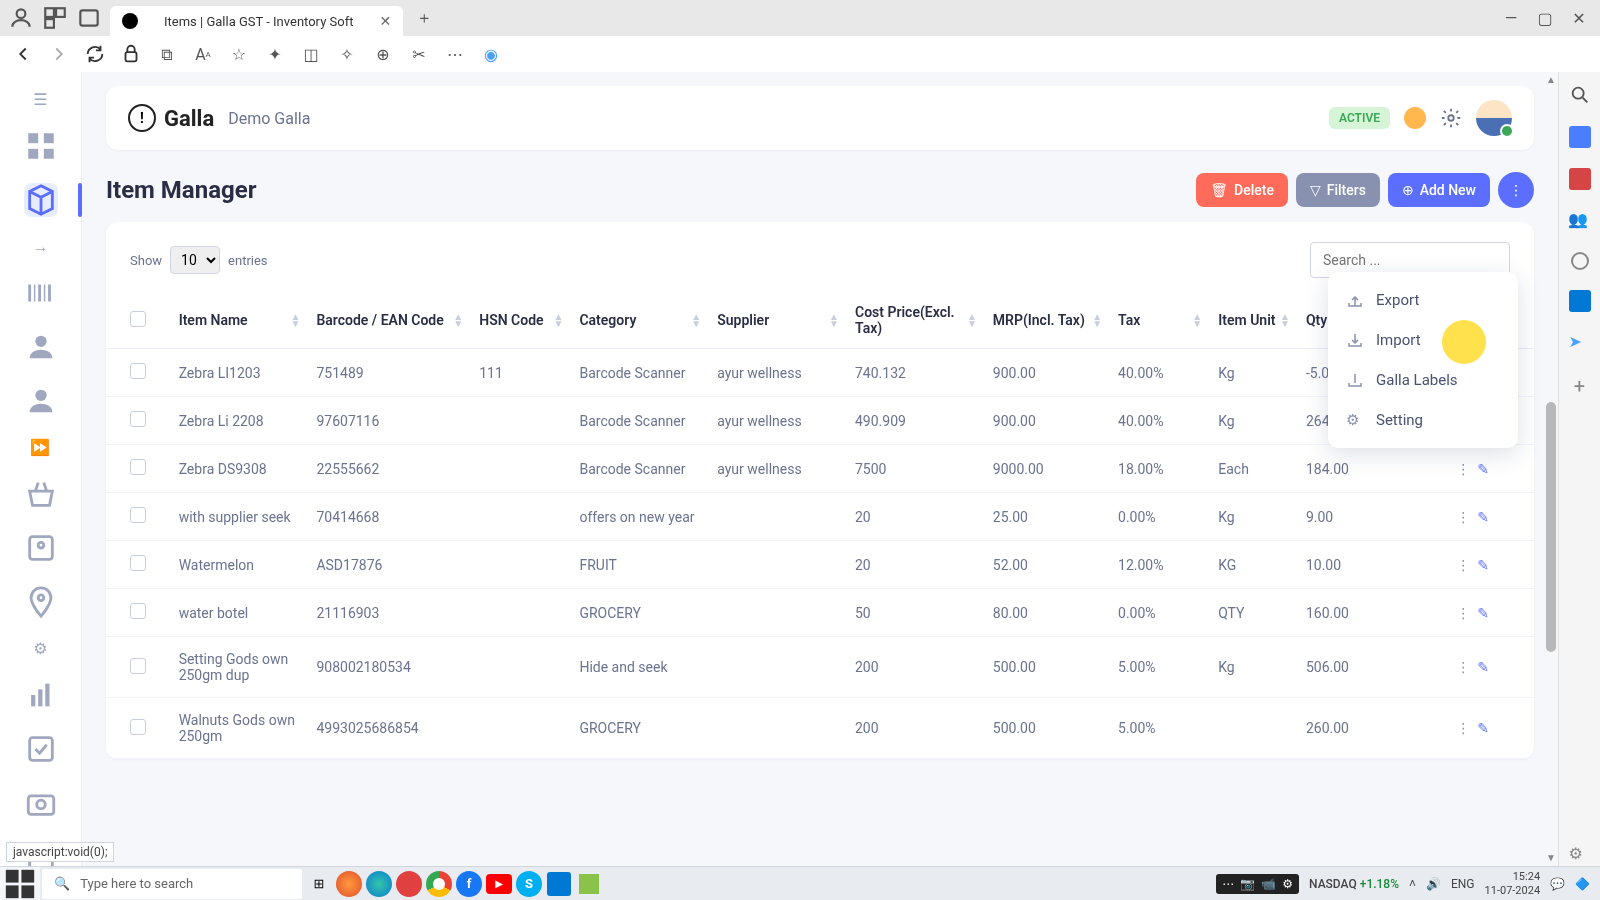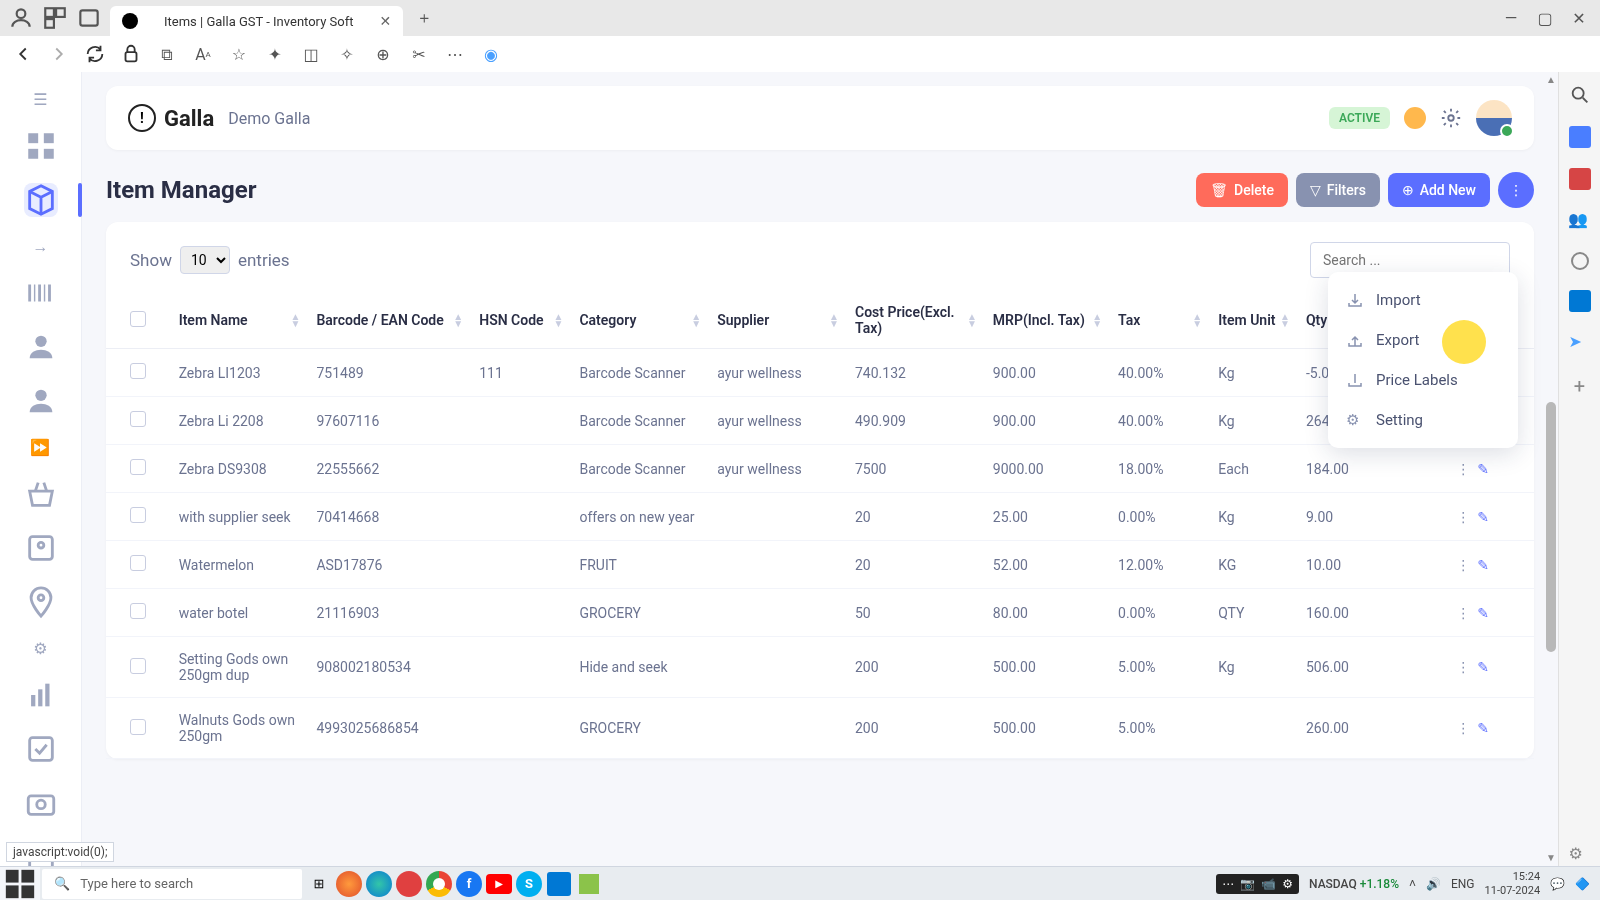--- a/index.html
+++ b/index.html
@@ -63,21 +63,21 @@
 .page-title { font-size:24px; font-weight:700; color:#2a2e45; }
 .page-head .spacer { flex:1; }
 .btn { padding:9px 14px; border-radius:8px; font-size:14px; font-weight:500; display:inline-flex; align-items:center; gap:6px; border:none; cursor:pointer; }
 .btn-del { background:#ff6b5b; color:#fff; }
 .btn-filter { background:#8892b0; color:#fff; }
 .btn-add { background:#5b6eff; color:#fff; }
 .btn-more { background:#5b6eff; color:#fff; width:36px; height:36px; border-radius:50%; padding:0; justify-content:center; }
 
 .tablecard { background:#fff; border-radius:12px; padding:20px 0 0 0; box-shadow:0 1px 3px rgba(0,0,0,0.04); }
 .tabletop { display:flex; align-items:center; padding:0 24px 14px 24px; }
-.showtxt { color:#6b7390; font-size:17px; }
+.showtxt { color:#6b7390; font-size:13px; }
 .showsel { margin:0 8px; padding:4px 6px; border:1px solid #d0d6e8; border-radius:4px; font-size:14px; }
 .searchbox { width:200px; padding:9px 12px; border:1px solid #d0d6e8; border-radius:4px; font-size:14px; color:#6b7390; margin-left:auto; }
 
 table { width:100%; border-collapse:collapse; }
 th { text-align:left; padding:12px 10px; font-size:14px; font-weight:600; color:#2a2e45; border-bottom:1px solid #eceef5; position:relative; }
 th .sort { position:absolute; right:6px; top:50%; transform:translateY(-50%); color:#c8cde0; font-size:10px; line-height:7px; }
 td { padding:14px 10px; font-size:14px; color:#6b7390; border-bottom:1px solid #f2f4fa; }
 .chk { width:16px; height:16px; border:1.5px solid #c8cde0; border-radius:3px; display:inline-block; }
 .rowact { color:#8892b0; width:18px; text-align:center; cursor:pointer; }
 .rowedit { color:#5b6eff; width:18px; cursor:pointer; }
@@ -459,35 +459,35 @@
               <td><span class="rowact">⋮</span>&nbsp;&nbsp;<span class="rowedit">✎</span></td>
             </tr>
           </tbody>
       </table>
     </div>
   </div>
 
   <div class="dropdown">
     <div class="mi">
         <span class="mic"><svg viewBox="0 0 24 24" fill="none" stroke="currentColor" stroke-width="2">
+            <path d="M4 16v4h16v-4M12 20V8M8 12l4-4 4 4"></path>
+          </svg></span>
+        <span>Export</span>
+      </div>
+    <div class="mi">
+        <span class="mic"><svg viewBox="0 0 24 24" fill="none" stroke="currentColor" stroke-width="2">
             <path d="M4 16v4h16v-4M12 4v12M8 12l4 4 4-4"></path>
           </svg></span>
         <span>Import</span>
-      </div>
-    <div class="mi">
-        <span class="mic"><svg viewBox="0 0 24 24" fill="none" stroke="currentColor" stroke-width="2">
-            <path d="M4 16v4h16v-4M12 20V8M8 12l4-4 4 4"></path>
-          </svg></span>
-        <span>Export</span>
       </div>
     <div class="mi">
         <span class="mic"><svg viewBox="0 0 24 24" fill="none" stroke="currentColor" stroke-width="2">
             <path d="M4 16v4h16v-4M12 4v12"></path>
           </svg></span>
-        <span>Price Labels</span>
+        <span>Galla Labels</span>
       </div>
     <div class="mi">
         <span class="mic">⚙</span>
         <span>Setting</span>
       </div>
   </div>
 
   <div class="highlight"></div>
 
   <div class="app-scroll">

